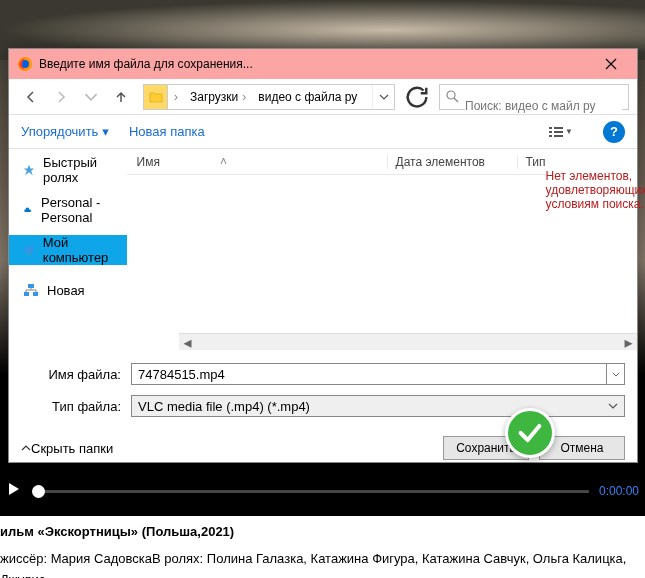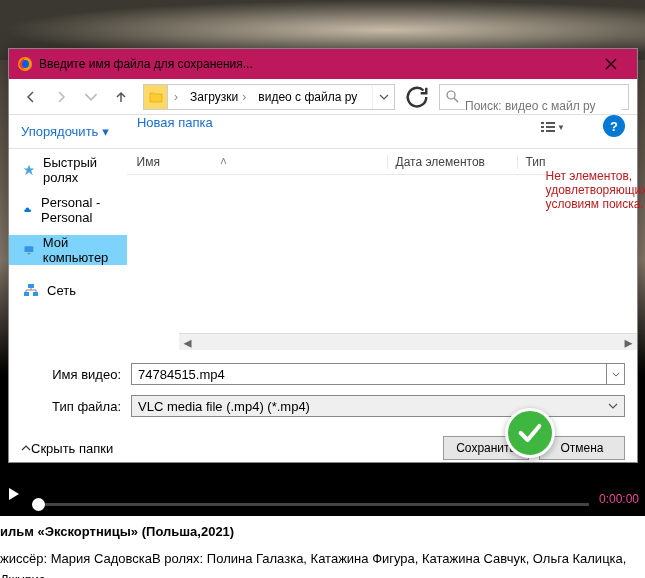--- a/index.html
+++ b/index.html
@@ -6,21 +6,21 @@
 body { width: 645px; height: 578px; overflow: hidden; background: #000; position: relative; }
 
 
 .video-bg { position: absolute; inset: 0; background: linear-gradient(180deg, #3a3830 0%, #6b5f52 30%, #8a7d6e 45%, #000 65%); }
 .video-bg-top { position: absolute; top: 0; left: 0; right: 0; height: 60px; background: radial-gradient(ellipse at 60% 50%, #c8bba8 0%, #3a3830 70%); }
 
 
 .dialog { position: absolute; top: 48px; left: 8px; width: 630px; height: 415px; background: #fff; border: 1px solid #888; box-shadow: 0 4px 20px rgba(0,0,0,.4); }
 
 
-.titlebar { height: 30px; display: flex; align-items: center; padding: 0 8px; background: #be185d; }
+.titlebar { height: 30px; display: flex; align-items: center; padding: 0 8px; background: #fca5a5; }
 .titlebar-icon { width: 16px; height: 16px; margin-right: 6px; }
 .titlebar-icon svg { width: 100%; height: 100%; }
 .titlebar-text { flex: 1; font-size: 12px; color: #000; }
 .titlebar-close { width: 36px; height: 28px; display: flex; align-items: center; justify-content: center; cursor: pointer; }
 .titlebar-close svg { width: 12px; height: 12px; }
 
 
 .navrow { height: 36px; display: flex; align-items: center; padding: 0 8px; gap: 2px; border-bottom: 1px solid #e0e0e0; }
 .nav-btn { width: 28px; height: 28px; display: flex; align-items: center; justify-content: center; color: #555; cursor: pointer; }
 .nav-btn.disabled { color: #bbb; }
@@ -30,32 +30,32 @@
 .bc-folder svg { width: 14px; height: 12px; }
 .bc-seg { padding: 0 6px; font-size: 12px; color: #000; display: flex; align-items: center; gap: 4px; cursor: pointer; }
 .bc-seg .chev { color: #888; }
 .bc-drop { width: 22px; display: flex; align-items: center; justify-content: center; color: #555; margin-left: auto; border-left: 1px solid #eee; height: 100%; cursor: pointer; }
 .refresh-btn { width: 28px; height: 26px; display: flex; align-items: center; justify-content: center; color: #333; cursor: pointer; border: 1px solid transparent; }
 .searchbox { width: 190px; height: 26px; border: 1px solid #ccc; display: flex; align-items: center; padding: 0 6px; gap: 6px; margin-left: 6px; }
 .searchbox svg { width: 13px; height: 13px; color: #888; }
 .searchbox input { border: none; outline: none; font-size: 12px; flex: 1; color: #888; margin-top: 19px; }
 
 
-.toolbar { height: 34px; display: flex; padding: 0 12px; gap: 28px; border-bottom: 1px solid #e0e0e0; }
+.toolbar { height: 34px; display: flex; align-items: center; padding: 0 12px; gap: 20px; border-bottom: 1px solid #e0e0e0; }
 .tb-organize { color: #1a6dd0; font-size: 13px; display: flex; align-items: center; gap: 4px; cursor: pointer; }
 .tb-newfolder { color: #1a6dd0; font-size: 13px; cursor: pointer; }
 .tb-spacer { flex: 1; }
 .tb-view { width: 44px; height: 24px; display: flex; align-items: center; justify-content: center; color: #555; cursor: pointer; border: 1px solid transparent; gap: 2px; }
 .tb-help { width: 22px; height: 22px; background: #0078d4; color: #fff; border-radius: 50%; display: flex; align-items: center; justify-content: center; font-size: 13px; font-weight: bold; cursor: pointer; }
 
 
 .main { display: flex; height: 184px; }
 .sidebar { width: 170px; padding: 6px 0; }
 .sb-item { height: 30px; display: flex; align-items: center; padding: 0 14px; gap: 8px; font-size: 13px; cursor: pointer; }
-.sb-item.selected { background: #7dd3fc; }
+.sb-item.selected { background: #0ea5e9; }
 .sb-icon { width: 16px; height: 16px; display: flex; align-items: center; justify-content: center; }
 .sb-spacer { height: 10px; }
 
 .content { flex: 1; display: flex; flex-direction: row; }
 .col-headers { height: 26px; display: flex; align-items: center; border-bottom: 1px solid #e8e8e8; font-size: 12px; color: #444; }
 .col-name { width: 260px; padding-left: 10px; display: flex; align-items: center; gap: 60px; cursor: pointer; }
 .col-sort { color: #888; }
 .col-date { width: 130px; border-left: 1px solid #e8e8e8; padding-left: 8px; cursor: pointer; }
 .col-type { flex: 1; border-left: 1px solid #e8e8e8; padding-left: 8px; cursor: pointer; }
 .empty-msg { flex: 1; display: flex; align-items: flex-start; justify-content: center; padding-top: 20px; font-size: 12px; color: #b91c1c; }
@@ -78,21 +78,21 @@
 .hide-folders { font-size: 13px; color: #000; display: flex; align-items: center; cursor: pointer; }
 .bottom-spacer { flex: 1; }
 .btn { width: 86px; height: 24px; border: 1px solid #999; background: #e6e6e6; font-size: 12px; cursor: pointer; display: flex; align-items: center; justify-content: center; }
 .btn.primary { position: relative; }
 
 
 .check-badge { position: absolute; right: 82px; bottom: 4px; width: 50px; height: 50px; background: #3fb63f; border-radius: 50%; border: 3px solid #fff; display: flex; align-items: center; justify-content: center; box-shadow: 0 2px 6px rgba(0,0,0,.3); }
 .check-badge svg { width: 28px; height: 28px; color: #fff; }
 
 
-.controls { position: absolute; top: 476px; left: 0; right: 0; height: 30px; display: flex; align-items: flex-end; padding: 0 6px; gap: 10px; color: #ec4899; }
+.controls { position: absolute; top: 476px; left: 0; right: 0; height: 30px; display: flex; align-items: center; padding: 0 6px; gap: 10px; color: #3b82f6; }
 .play-btn { cursor: pointer; }
 .play-btn svg { width: 16px; height: 16px; }
 .progress { flex: 1; height: 3px; background: #444; position: relative; }
 .progress-knob { position: absolute; left: 0; top: -5px; width: 13px; height: 13px; background: #fff; border-radius: 50%; }
 .time { font-size: 12px; }
 
 
 .text-area { position: absolute; top: 516px; left: 0; right: 0; background: #fff; color: #000; padding: 6px 0; font-size: 13px; line-height: 1.6; }
 .text-area .title { font-weight: bold; margin-bottom: 6px; }
 </style>
@@ -231,21 +231,21 @@
       <div class="sb-spacer"></div>
       <div class="sb-item">
         <span class="sb-icon">
             <svg viewBox="0 0 16 16">
               <rect x="5" y="2" width="6" height="4" fill="#3494e6"></rect>
               <rect x="1" y="10" width="5" height="4" fill="#3494e6"></rect>
               <rect x="10" y="10" width="5" height="4" fill="#3494e6"></rect>
               <path d="M8 6 L8 8 M3 10 L3 8 L13 8 L13 10" stroke="#888" stroke-width="1" fill="none"></path>
             </svg>
           </span>
-        <span>Сеть</span>
+        <span>Новая</span>
       </div>
     </div>
 
     <div class="content">
       <div class="col-headers">
         <div class="col-name">
             <span>Имя</span>
             <span class="col-sort">˄</span>
           </div>
         <div class="col-date">Дата элементов</div>
@@ -256,21 +256,21 @@
   </div>
 
   <div class="hscroll">
     <div class="hscroll-arrow">◂</div>
     <div class="hscroll-track"></div>
     <div class="hscroll-arrow">▸</div>
   </div>
 
   <div class="form">
     <div class="form-row">
-      <div class="form-label">Имя видео:</div>
+      <div class="form-label">Имя файла:</div>
       <input class="form-input" style="flex: 1 1 0%;" value="74784515.mp4">
       <div style="width:18px; height:22px; border:1px solid #888; border-left:none; display:flex; align-items:center; justify-content:center; cursor:pointer;">
           <svg viewBox="0 0 10 6" width="8" height="5">
             <path d="M1 1 L5 5 L9 1" stroke="#555" stroke-width="1.2" fill="none"></path>
           </svg>
         </div>
     </div>
     <div class="form-row">
       <div class="form-label">Тип файла:</div>
       <div class="form-input combo">

